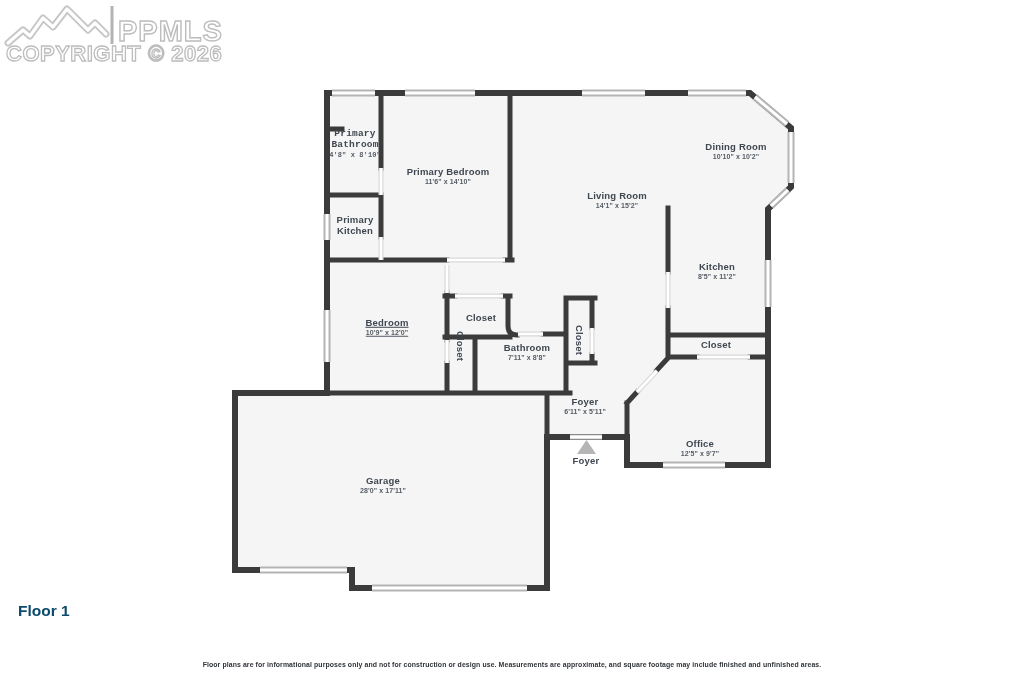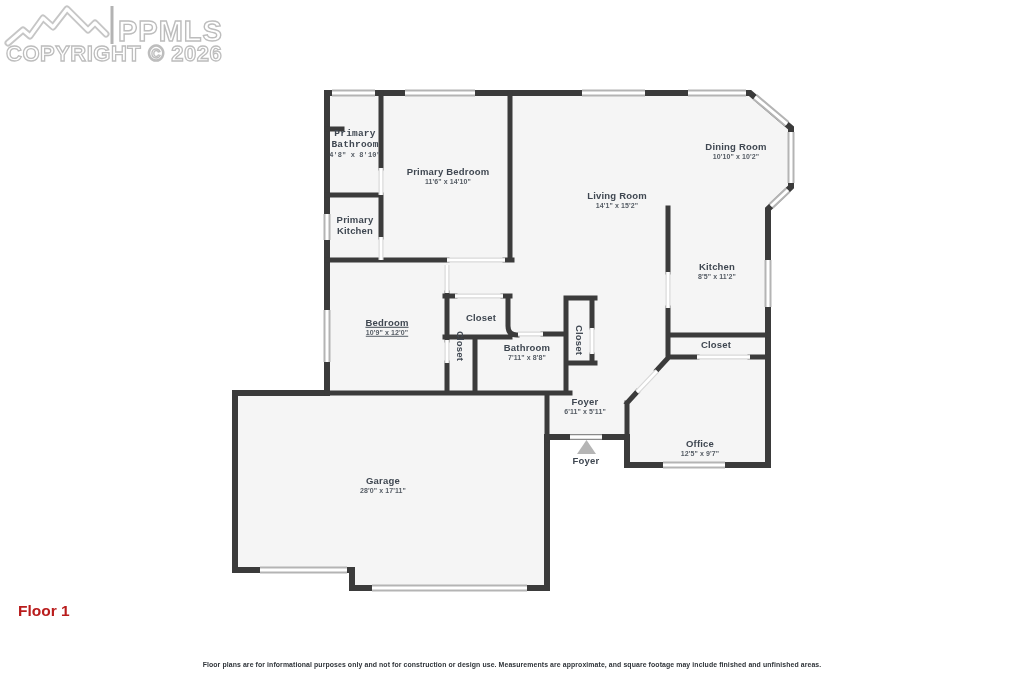--- a/index.html
+++ b/index.html
@@ -10,21 +10,21 @@
   .plan-svg{position:absolute;left:0;top:0;width:1024px;height:682px;}
   .labels{position:absolute;left:0;top:0;width:100%;height:100%;pointer-events:none;}
   .room-label{
     position:absolute;transform:translate(-50%,-50%);text-align:center;
     color:#3f4751;white-space:normal;line-height:1.18;
   }
   .room-label.vert{transform:translate(-50%,-50%) rotate(90deg);white-space:nowrap;}
   .room-name{display:block;font-size:9.5px;font-weight:bold;letter-spacing:.2px;}
   .room-dims{display:block;font-size:7px;font-weight:bold;opacity:.88;margin-top:1px;letter-spacing:.1px;}
   .floor-label{
-    position:absolute;left:18px;top:602px;font-size:15.5px;font-weight:bold;color:#b91c1c;
+    position:absolute;left:18px;top:602px;font-size:15.5px;font-weight:bold;color:#0c4a6e;
   }
   .disclaimer{
     position:absolute;left:0;top:661px;width:100%;text-align:center;
     font-size:6.9px;font-weight:bold;color:#2e3338;letter-spacing:.1px;
   }
   .watermark{position:absolute;left:4px;top:3px;width:220px;height:62px;}
 </style>
 </head>
 <body>
 

